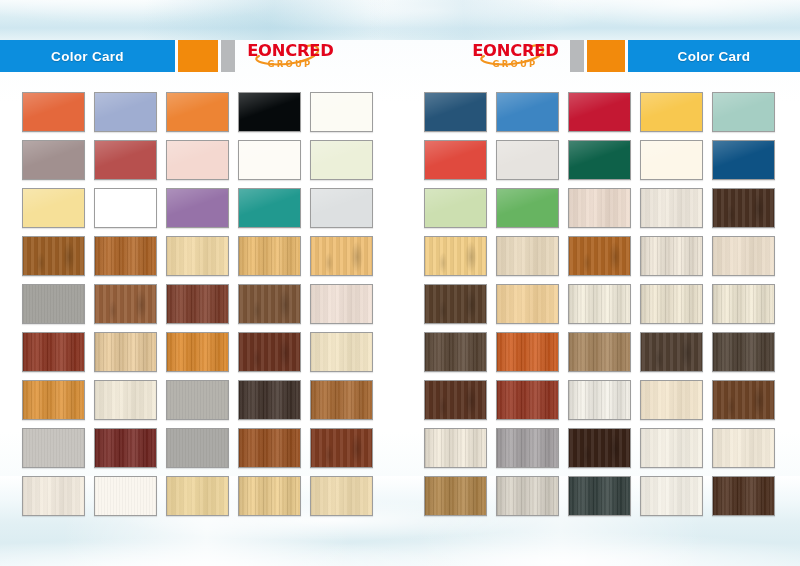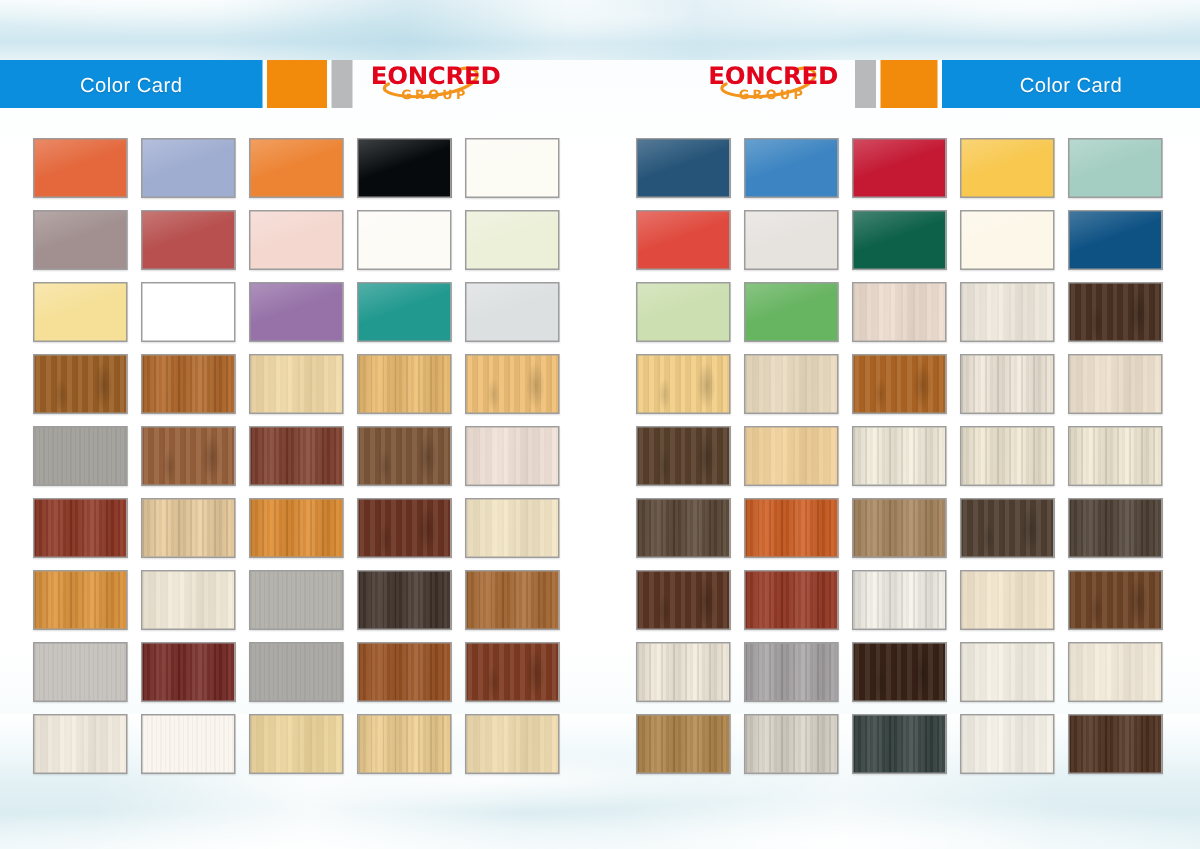--- a/index.html
+++ b/index.html
@@ -55,21 +55,21 @@
   
   .header-row {
     position: absolute; left: 0; top: 40px;
     width: 800px; height: 32px;
     display: flex; align-items: stretch;
   }
   .hdr-bar-blue {
     background: #0c8ede;
     display: flex; align-items: center; justify-content: center;
     color: #ffffff;
-    font-size: 13.5px; font-weight: normal;
+    font-size: 13.5px; font-weight: bold;
     letter-spacing: .3px;
     text-shadow: 0 1px 1px rgba(0,0,0,.18);
     height: 32px;
   }
   .hdr-blk-orange { background: #f28a0c; height: 32px; }
   .hdr-blk-gray   { background: #b7b9bb; height: 32px; }
   .hdr-gap        { height: 32px; }
 
   
   .logo {

